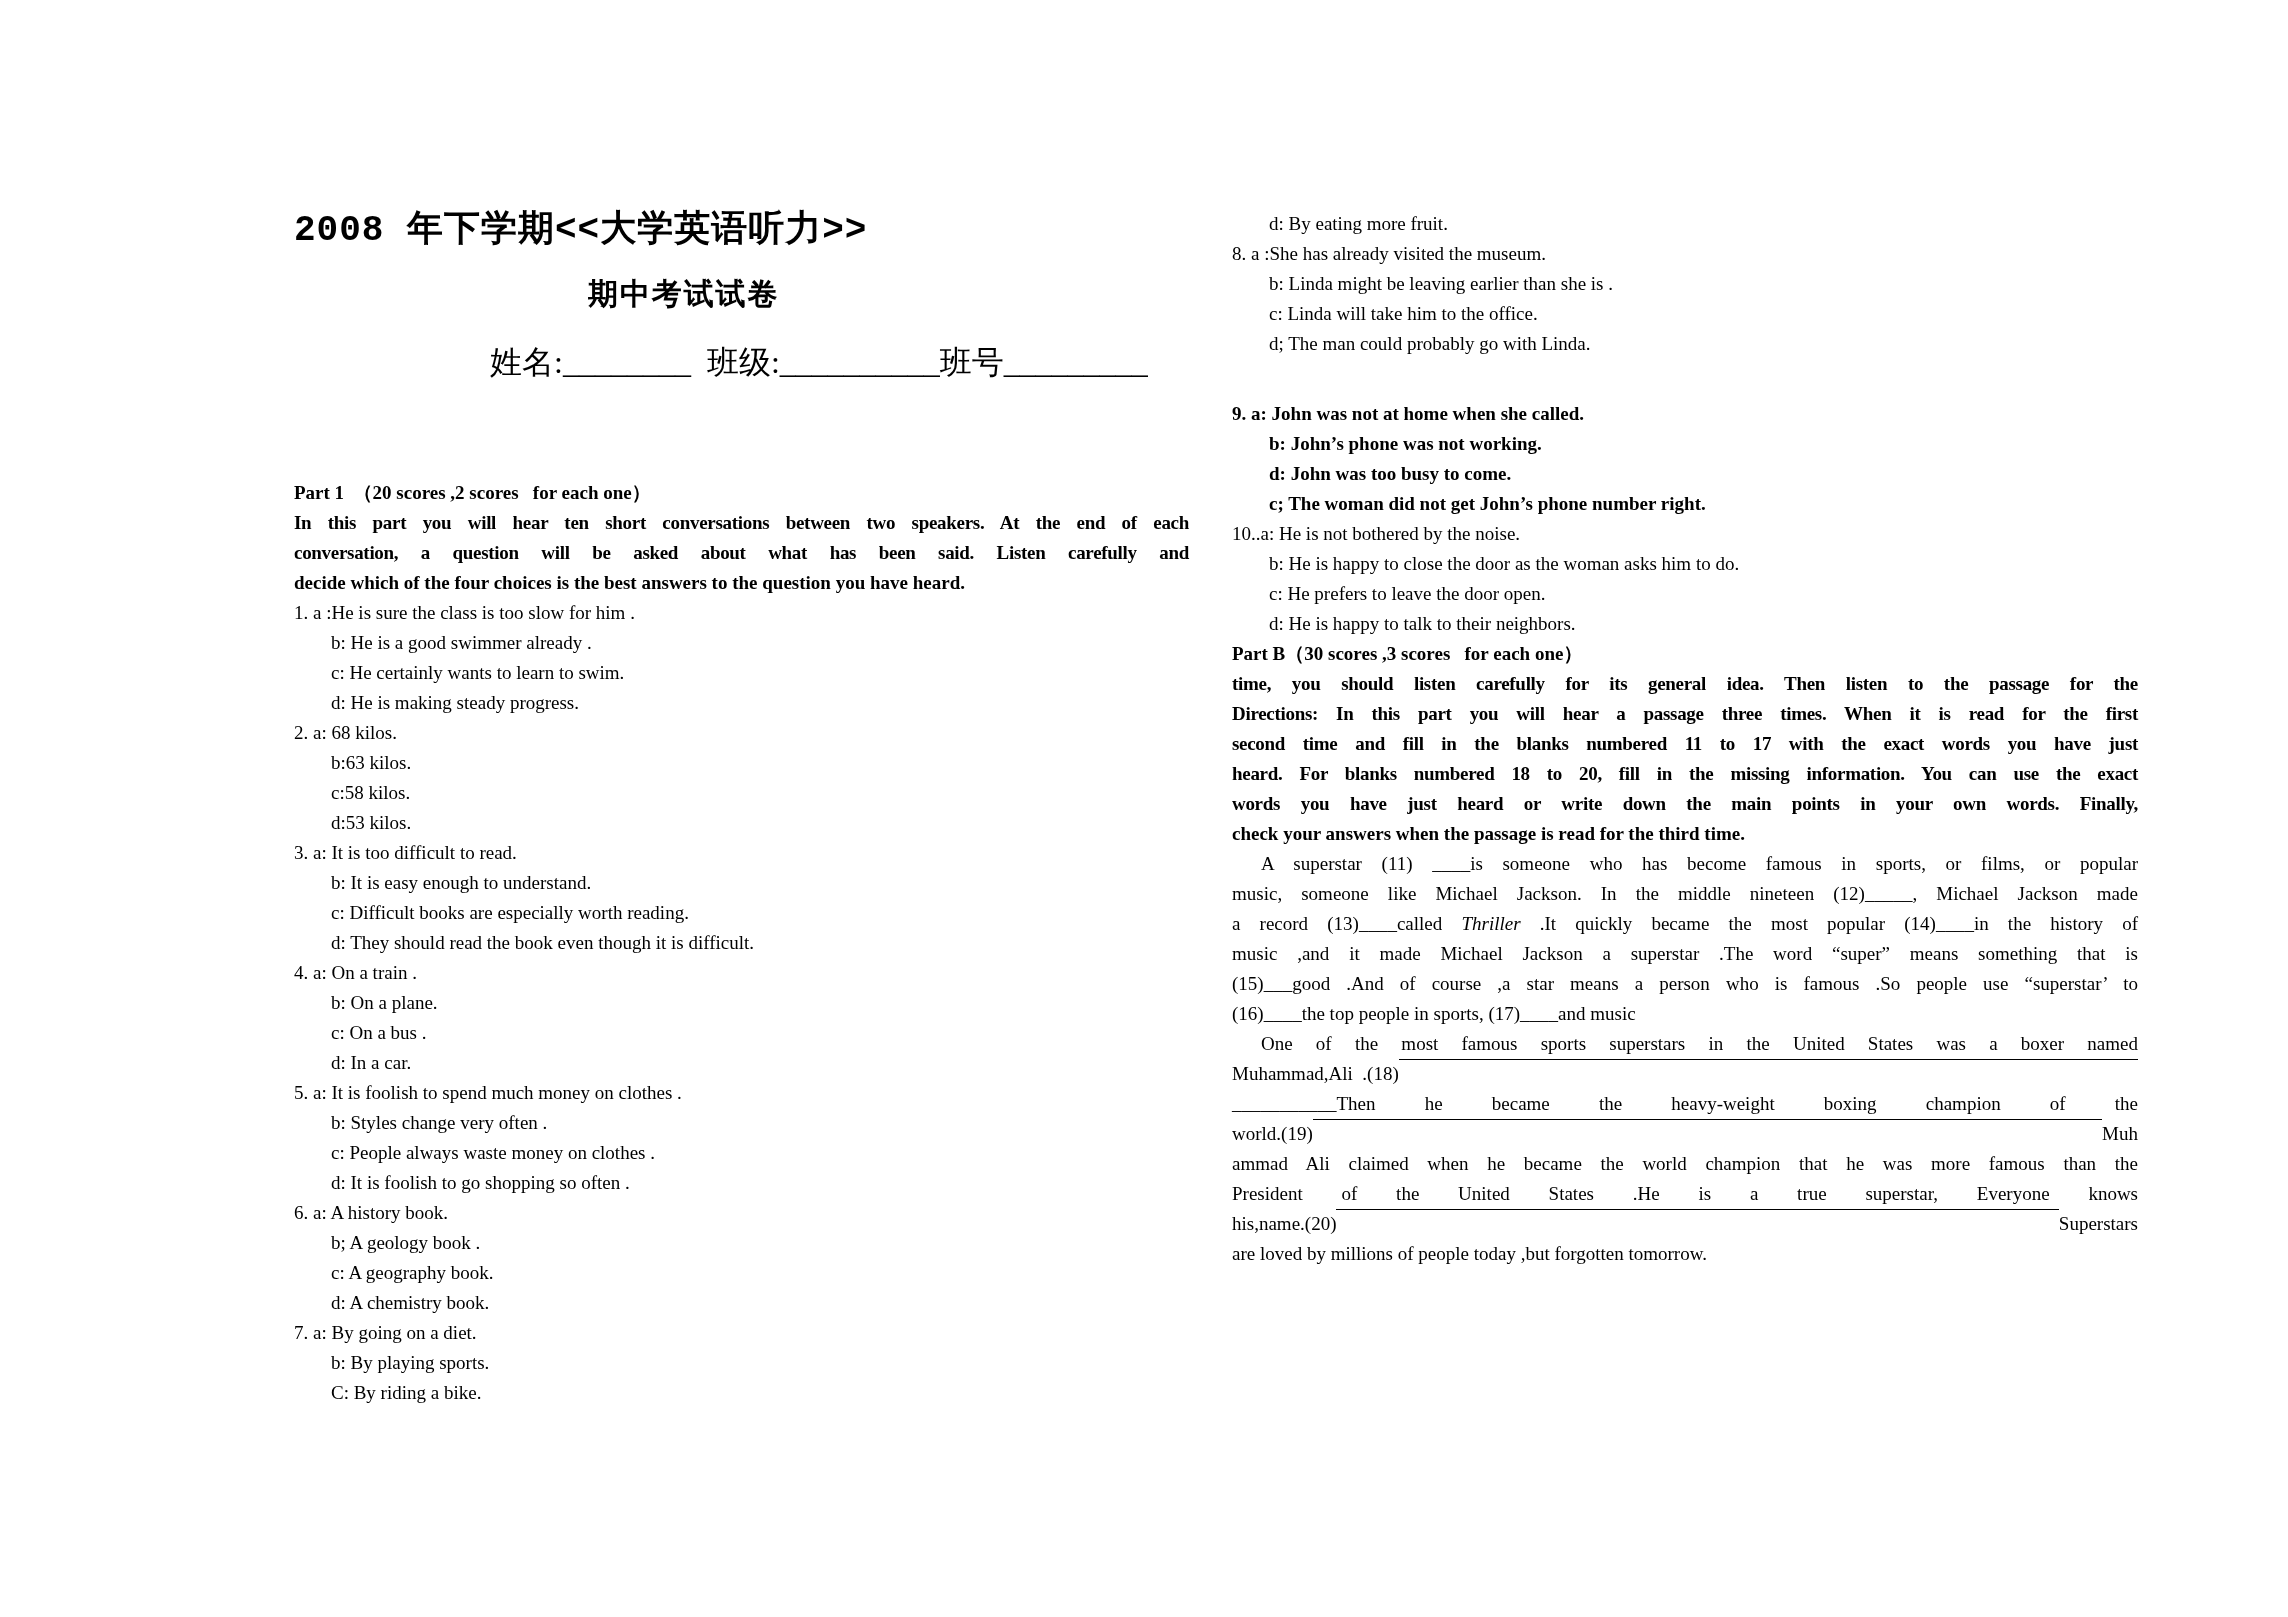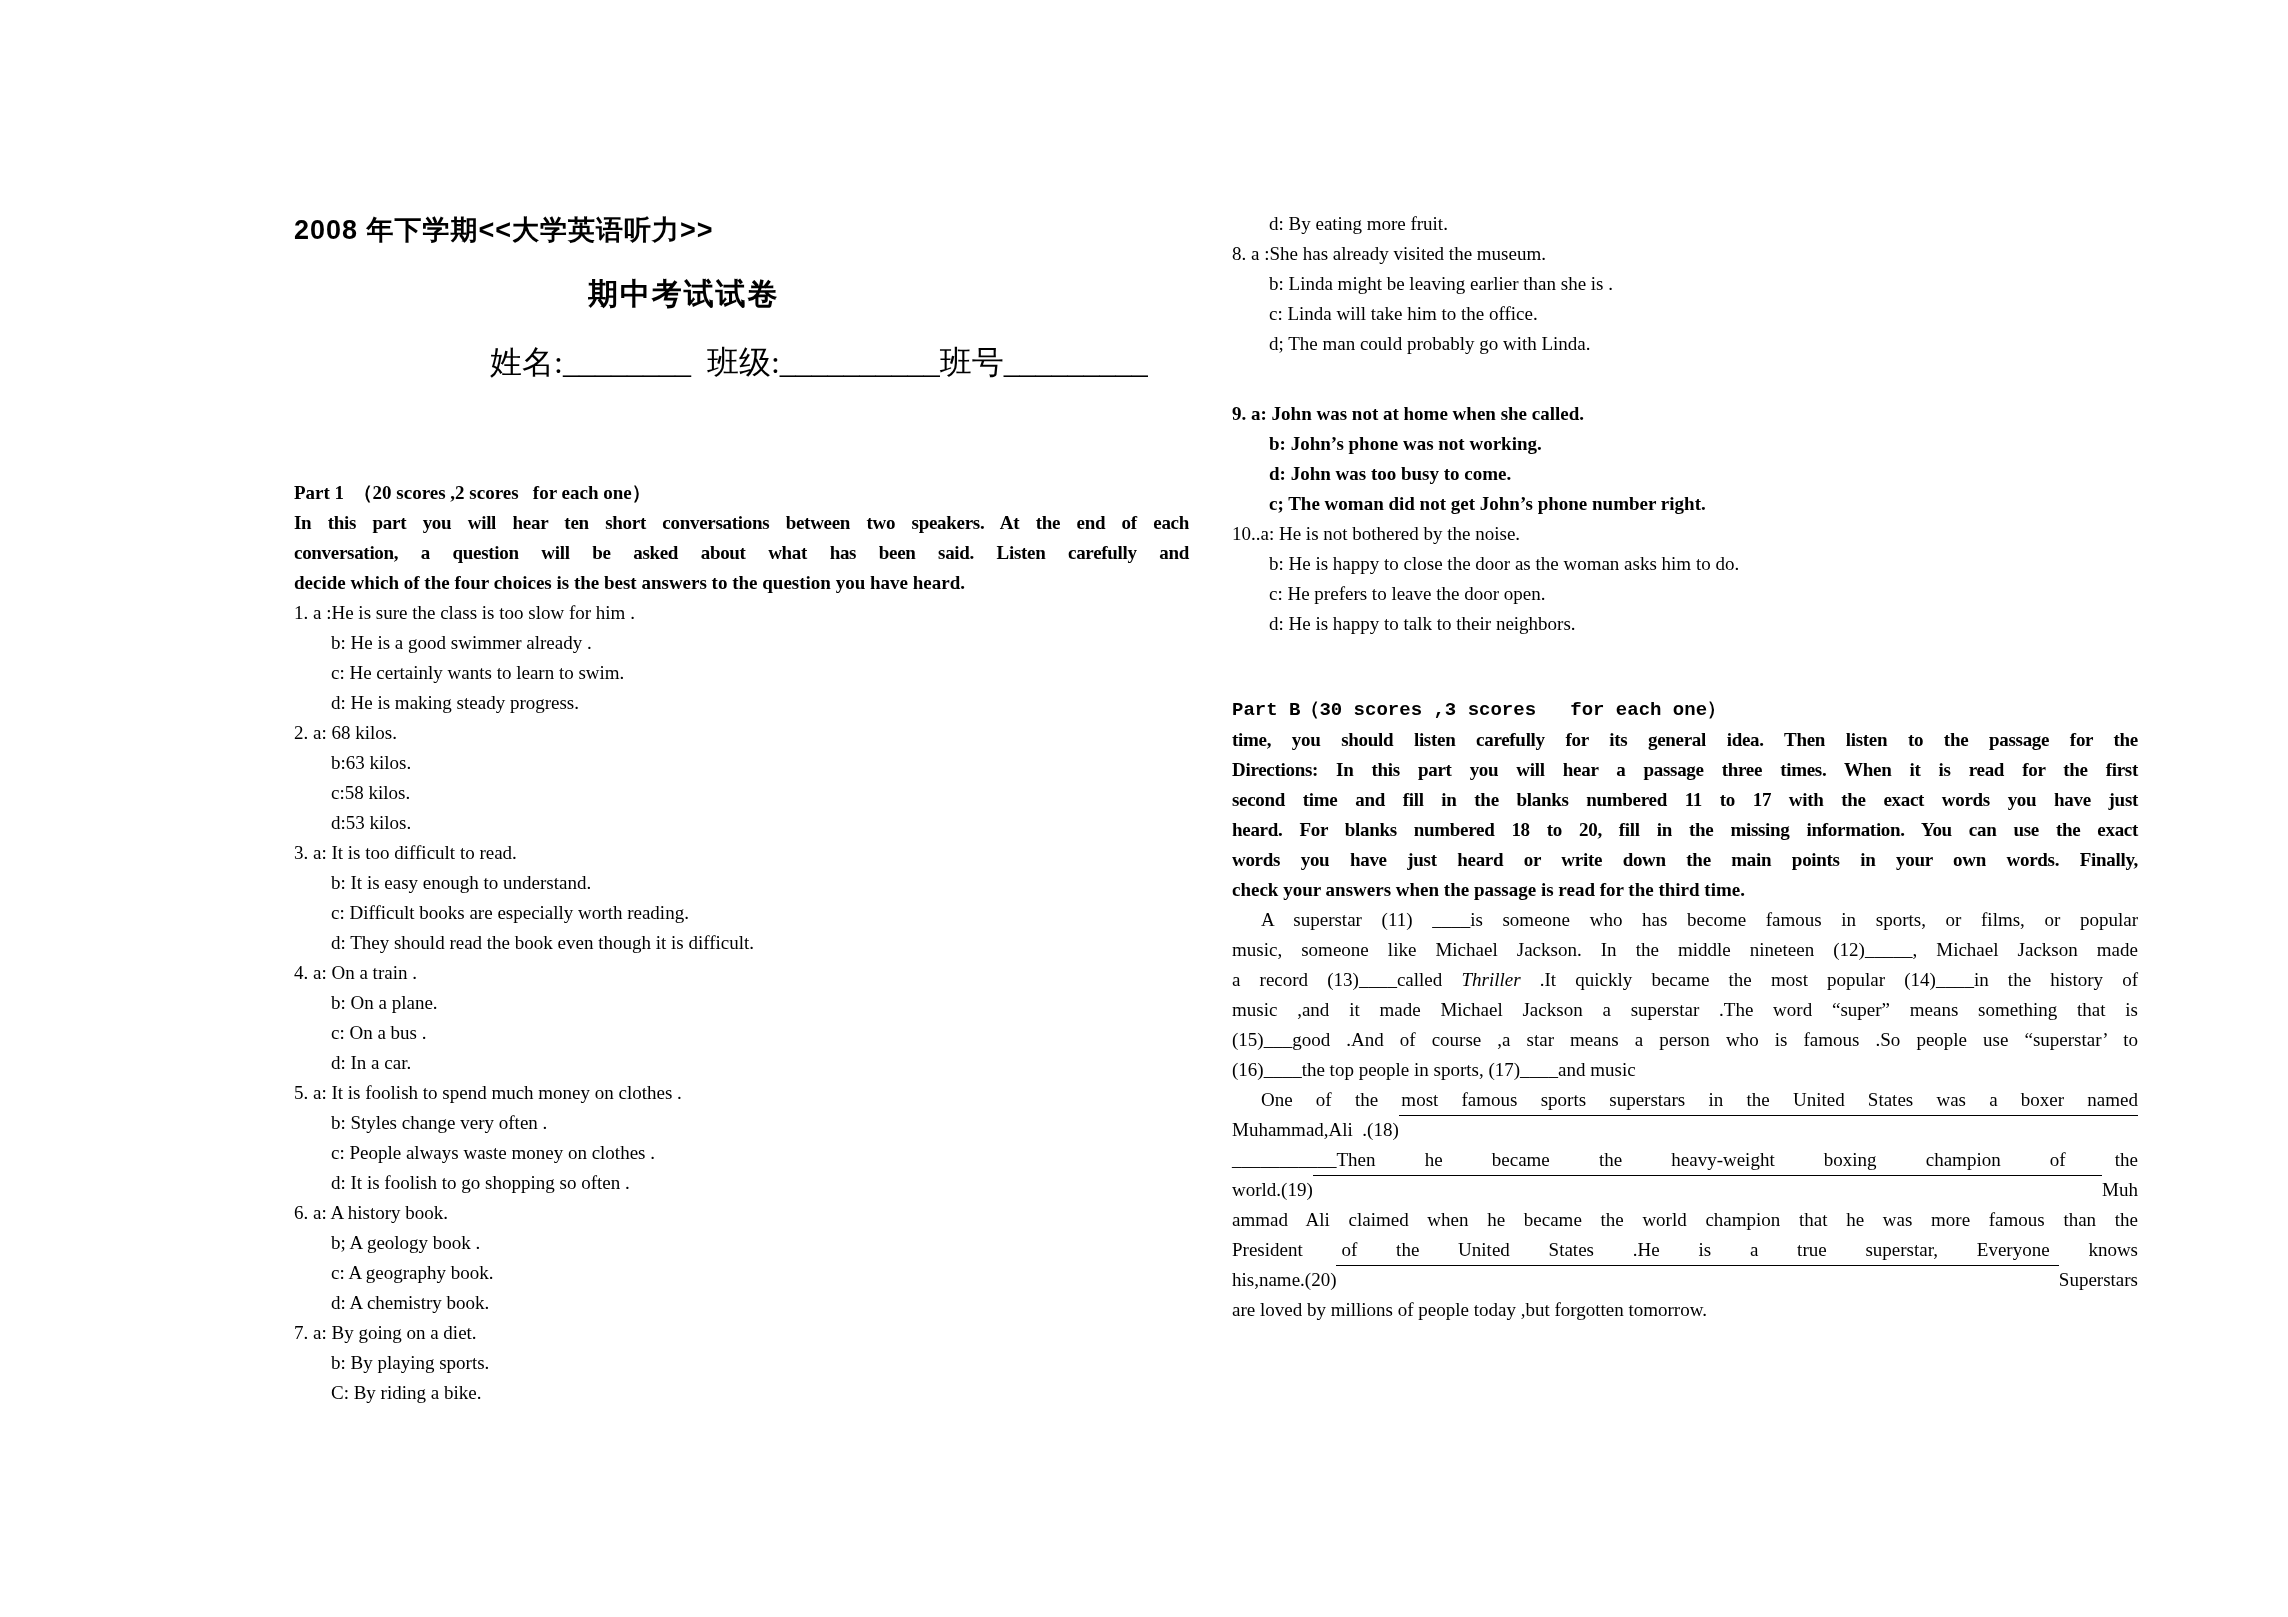--- a/index.html
+++ b/index.html
@@ -7,22 +7,22 @@
     position:relative;
     width:2288px;height:1618px;
     background:#ffffff;
     font-family:"Liberation Serif", serif;
     color:#000;
     overflow:hidden;
   }
   .abs{position:absolute;}
   .title{
     left:294px;top:213px;
-    font-family:Liberation Sans, sans-serif;
-    font-weight:bold;font-size:27px;line-height:35px;
+    font-family:Liberation Mono, monospace;
+    font-weight:bold;font-size:36px;line-height:35px;
     white-space:pre;letter-spacing:1px;
   }
   .subtitle{
     left:588px;top:275px;
     font-family:"Liberation Sans", sans-serif;
     font-weight:bold;font-size:30px;line-height:37px;
     white-space:pre;letter-spacing:1.9px;
   }
   .name-line{
     left:490px;top:346px;
@@ -34,21 +34,21 @@
   .line{line-height:30px;white-space:pre;}
   .jline{line-height:30px;text-align:justify;text-align-last:justify;}
   .fline{display:flex;line-height:30px;align-items:flex-start;}
   .fline span{white-space:pre;}
   .fill{flex:1 1 auto;border-bottom:1.5px solid #000;margin-bottom:4.8px;min-width:19px;}
   .b{font-weight:bold;}
   .b.jline{letter-spacing:-0.3px;}
   .it{font-style:italic;margin-top:18px;}
   .ind{text-indent:29px;}
   .opt{padding-left:37px;}
-  .partb-heading{margin-top:56px;font-family:Liberation Mono, monospace;}
+  .partb-heading{}
 </style>
 </head>
 <body>
 
 <div class="page">
 
   <div class="abs title">2008 年下学期&lt;&lt;大学英语听力&gt;&gt;</div>
   <div class="abs subtitle">期中考试试卷</div>
   <div class="abs name-line">姓名:________  班级:__________班号_________</div>
 

